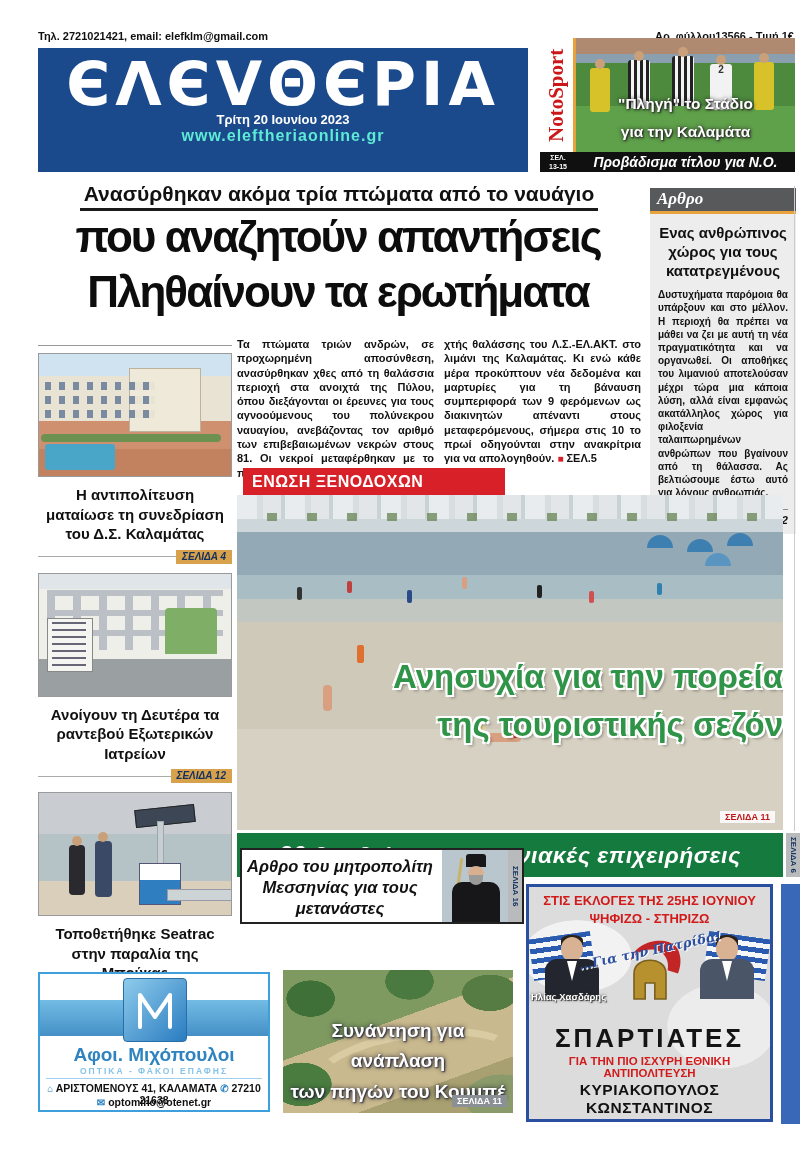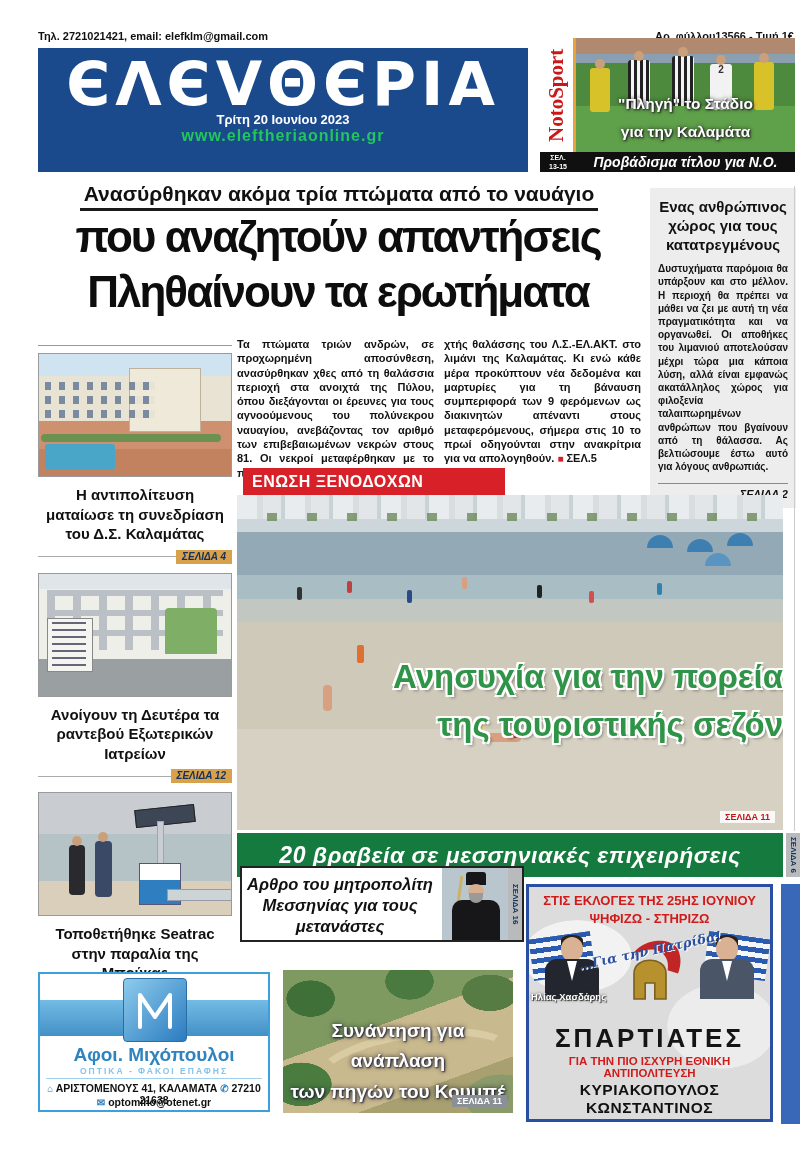--- a/index.html
+++ b/index.html
@@ -9,21 +9,21 @@
 
   
   .hdr-contact{left:38px;top:30px;font-size:11px;font-weight:bold;}
   .hdr-issue{right:6px;top:30px;font-size:11px;font-weight:bold;}
 
   
   .masthead{left:38px;top:48px;width:490px;height:124px;background:#1a4a8c;text-align:center;}
   .logo{margin-top:6px;font-family:"DejaVu Sans",sans-serif;font-size:60px;font-weight:bold;
         color:#fff;letter-spacing:5px;line-height:1.0;}
   .mdate{font-size:13px;font-weight:bold;color:#fff;margin-top:-2px;}
-  .msite{font-size:16px;font-weight:bold;color:#22c55e;letter-spacing:1px;}
+  .msite{font-size:16px;font-weight:bold;color:#5eead4;letter-spacing:1px;}
 
   
   .noto{left:540px;top:38px;width:255px;height:134px;background:#fff;}
   .noto-brand{position:absolute;left:0;top:0;width:33px;height:114px;background:#fff;
       color:#cc1719;font-family:"Liberation Serif",serif;font-weight:bold;font-size:21px;
       writing-mode:vertical-rl;transform:rotate(180deg);text-align:center;line-height:33px;}
   .noto-orange{position:absolute;left:33px;top:0;width:3px;height:114px;background:#e8a33d;}
   .noto-photo{position:absolute;left:36px;top:0;width:219px;height:114px;overflow:hidden;
       background:linear-gradient(180deg,#b08a70 0 14%,#8aa0b0 14% 22%,#4e8a3e 22% 60%,#5fa04a 60% 100%);}
   .noto-head{position:absolute;left:0;right:0;top:52px;text-align:center;color:#fff;
@@ -109,21 +109,21 @@
       font-size:9px;font-weight:bold;padding:1px 5px;}
 
   
   .greenbar{left:237px;top:833px;width:546px;height:44px;background:#157a3e;color:#fff;text-align:center;
       font-size:23px;font-weight:bold;font-style:italic;line-height:44px;letter-spacing:.5px;}
   .tab-v{background:#b8babc;color:#12305e;font-size:8px;font-weight:bold;
       writing-mode:vertical-rl;text-align:center;}
   .tab6{left:786px;top:833px;width:14px;height:44px;line-height:14px;}
 
   
-  .bishop{left:240px;top:866px;width:284px;height:76px;border:2px solid #222;background:#fff;box-sizing:border-box;}
+  .bishop{left:240px;top:848px;width:284px;height:76px;border:2px solid #222;background:#fff;box-sizing:border-box;}
   .bishop-t{position:absolute;left:4px;top:6px;width:188px;text-align:center;font-size:16.5px;
       font-weight:bold;font-style:italic;line-height:1.27;}
   .bishop-ph{position:absolute;right:14px;top:0;width:66px;height:72px;background:#b9c6ce;overflow:hidden;}
   .bishop-ph .hat{position:absolute;left:24px;top:4px;width:20px;height:13px;background:#17171a;border-radius:3px 3px 0 0;}
   .bishop-ph .face{position:absolute;left:26px;top:16px;width:16px;height:14px;background:#d8b090;border-radius:50%;}
   .bishop-ph .beard{position:absolute;left:27px;top:25px;width:14px;height:10px;background:#9a9a98;border-radius:0 0 7px 7px;}
   .bishop-ph .robe{position:absolute;left:10px;top:32px;width:48px;height:40px;background:#17171a;border-radius:10px 10px 0 0;}
   .bishop-ph .staff{position:absolute;left:14px;top:8px;width:3px;height:62px;background:#c9b26a;transform:rotate(8deg);}
   .tab16{position:absolute;right:0;top:0;width:14px;height:72px;line-height:14px;}
 
@@ -225,20 +225,21 @@
   </div>
   <div class="abs bodycols">
     <p>Τα πτώματα τριών ανδρών, σε προχωρημένη αποσύνθεση, ανασύρθηκαν χθες από τη θαλάσσια περιοχή στα ανοιχτά της Πύλου, όπου διεξάγονται οι έρευνες για τους αγνοούμενους του πολύνεκρου ναυαγίου, ανεβάζοντας τον αριθμό των επιβεβαιωμένων νεκρών στους 81. Οι νεκροί μεταφέρθηκαν με το πλοίο ανα-</p>
     <p><span>χτής θαλάσσης του Λ.Σ.-ΕΛ.ΑΚΤ. στο λιμάνι της Καλαμάτας. Κι ενώ κάθε μέρα προκύπτουν νέα δεδομένα και μαρτυρίες για τη βάναυση συμπεριφορά των 9 φερόμενων ως διακινητών απέναντι στους μεταφερόμενους, σήμερα στις 10 το πρωί οδηγούνται στην ανακρίτρια για να απολογηθούν.</span>
       <span class="refsq">■</span>
       <span class="refpg">ΣΕΛ.5</span>
     </p>
   </div>
 
   <div class="abs arthro">
+    <div class="arthro-h">Αρθρο</div>
     <div class="arthro-box">
       <div class="arthro-t">Ενας ανθρώπινος χώρος για τους κατατρεγμένους</div>
       <div class="arthro-b">Δυστυχήματα παρόμοια θα υπάρξουν και στο μέλλον. Η περιοχή θα πρέπει να μάθει να ζει με αυτή τη νέα πραγματικότητα και να οργανωθεί. Οι αποθήκες του λιμανιού αποτελούσαν μέχρι τώρα μια κάποια λύση, αλλά είναι εμφανώς ακατάλληλος χώρος για φιλοξενία ταλαιπωρημένων ανθρώπων που βγαίνουν από τη θάλασσα. Ας βελτιώσουμε έστω αυτό για λόγους ανθρωπιάς.</div>
       <div class="arthro-line"></div>
       <div class="arthro-ref">ΣΕΛΙΔΑ 2</div>
     </div>
   </div>
 
   <div class="abs sidebar">
 

